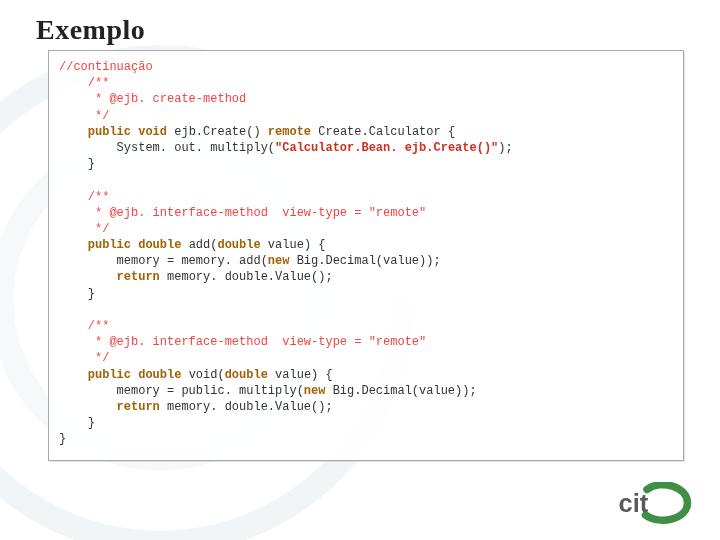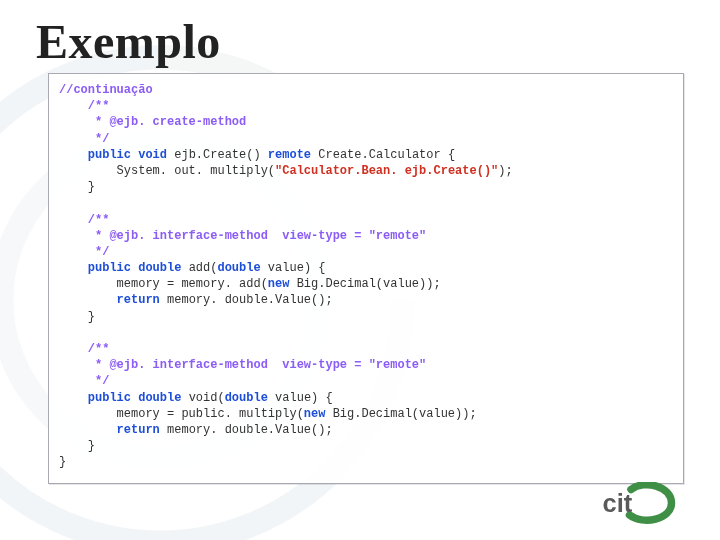--- a/index.html
+++ b/index.html
@@ -27,48 +27,48 @@
 
   .slide {
     position: relative;
     z-index: 1;
     width: 720px;
     height: 540px;
   }
   .title {
     font-family: Georgia, "Times New Roman", serif;
     font-weight: 700;
-    font-size: 48px;
+    font-size: 28px;
     color: #222;
     padding: 14px 0 2px 36px;
     letter-spacing: 0.5px;
   }
   .code-box {
     margin: 2px 36px 0 48px;
     border: 1px solid #a9a9b3;
     box-shadow: 1px 1px 0 rgba(0,0,0,0.10);
     background: rgba(255,255,255,0.9);
     padding: 8px 10px 12px 10px;
   }
   pre.code {
     margin: 0;
     font-family: "Courier New", Courier, monospace;
     font-size: 12px;
     line-height: 1.35;
     color: #333;
     white-space: pre;
   }
-  .kw    { font-weight: bold; color: #1d4ed8; }
-  .cmt   { color: #8b5cf6; font-weight: bold; }
+  .kw    { font-weight: bold; color: #a16207; }
+  .cmt   { color: #ef4444; font-weight: normal; }
   .str   { color: #d03020; font-weight: bold; }
 
   
   .logo {
     position: absolute;
-    right: 38px;
+    right: 22px;
     bottom: 16px;
     width: 90px;
     height: 42px;
   }
   .logo svg { width: 100%; height: 100%; }
 </style>
 </head>
 <body>
 
 <div class="bg-swirl">

